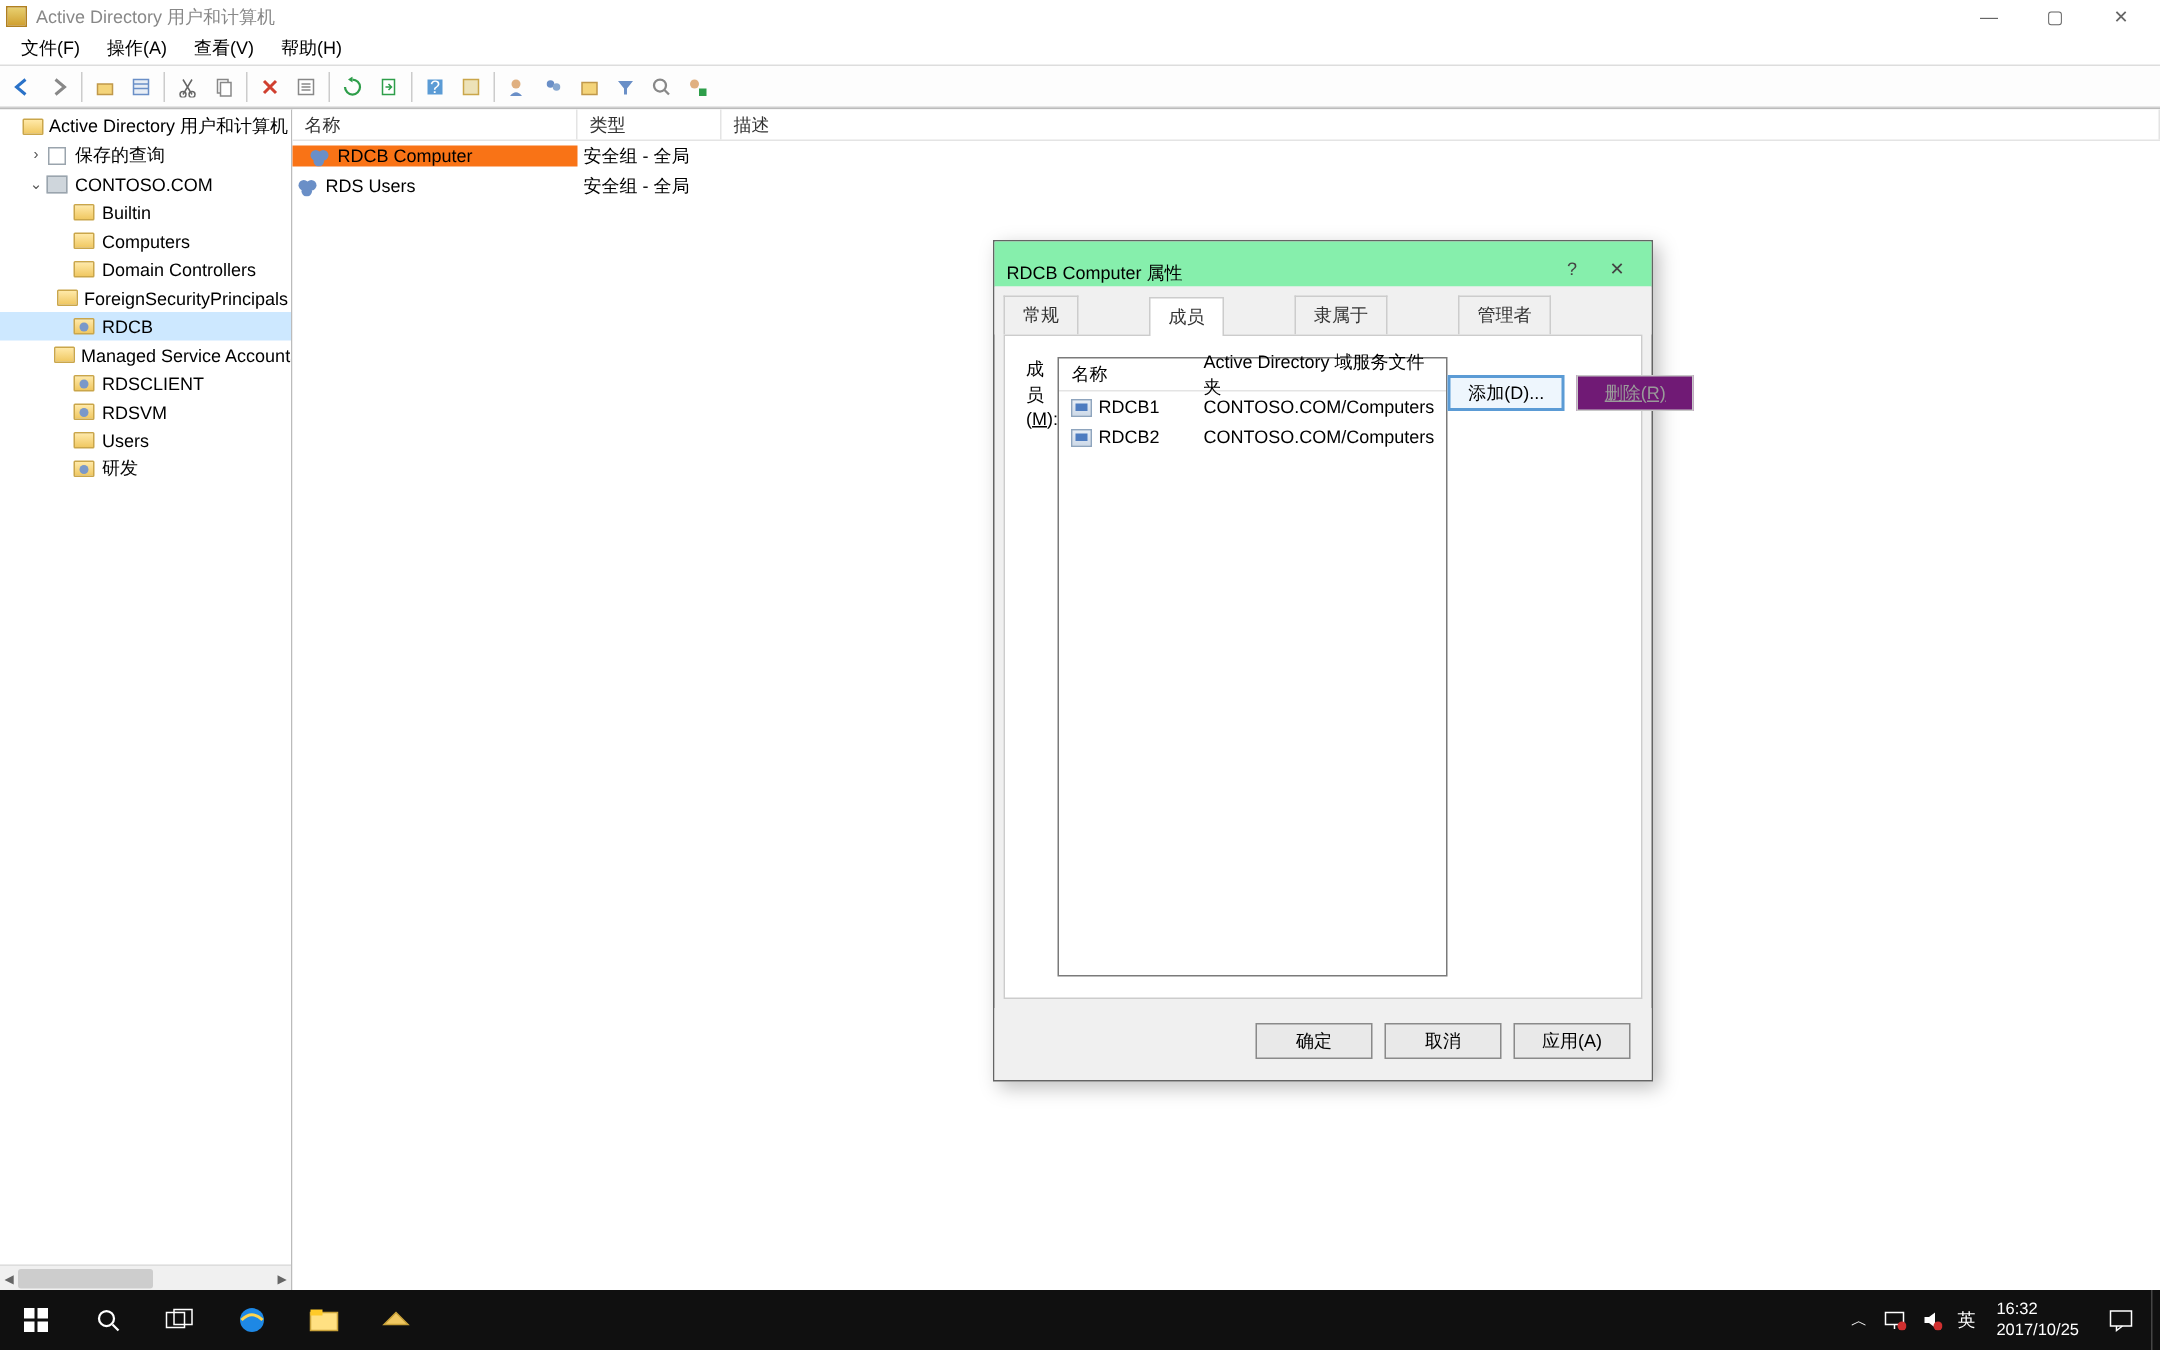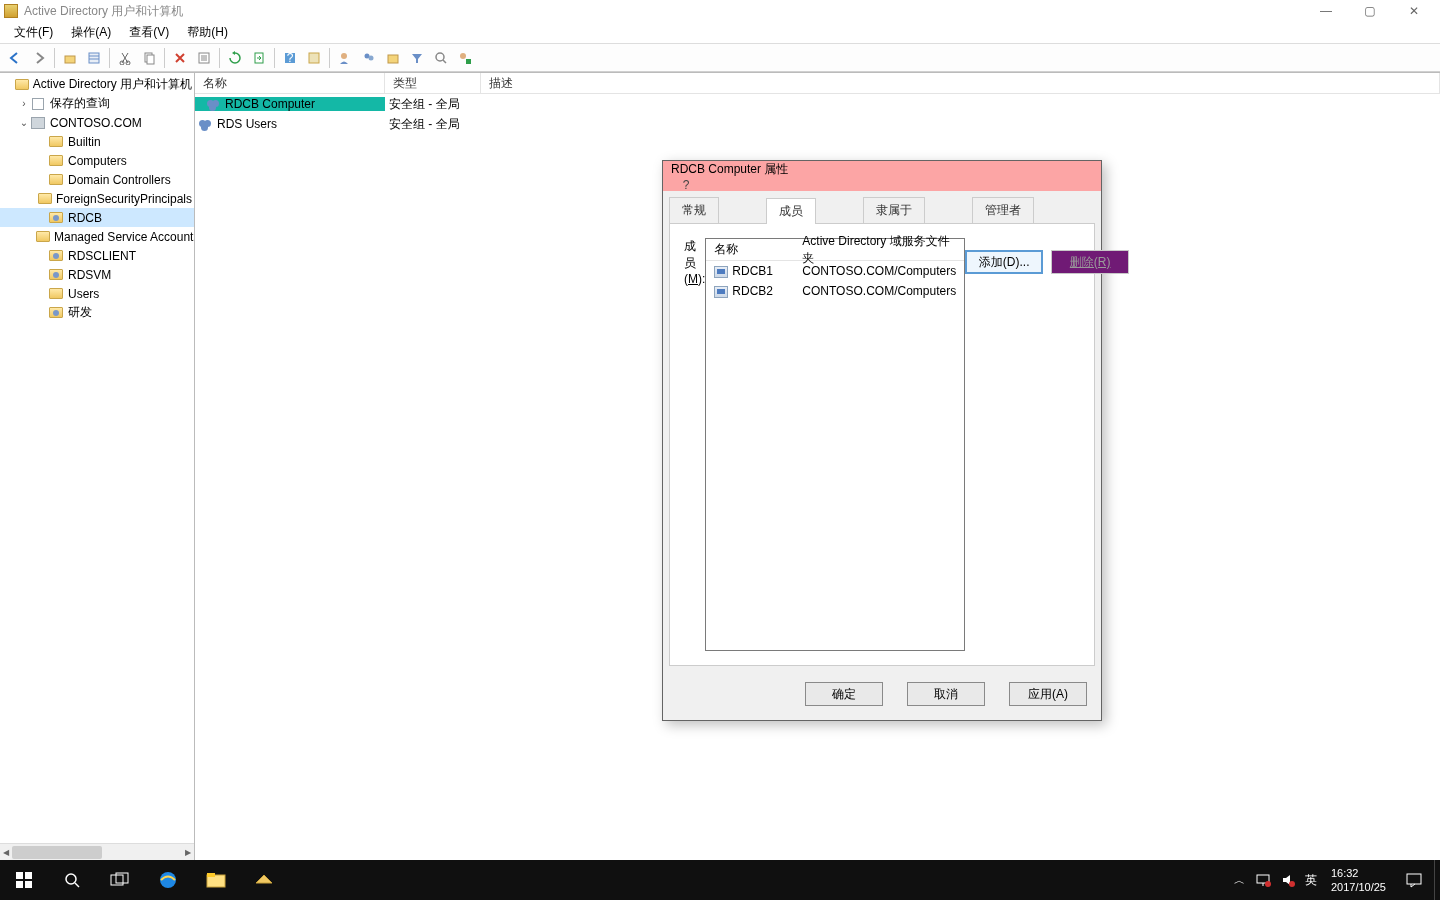--- a/index.html
+++ b/index.html
@@ -38,49 +38,49 @@
 .tree-scroll { height: 17px; background: #f0f0f0; border-top: 1px solid #ddd; position: relative; }
 .tree-scroll .thumb { position: absolute; left: 12px; top: 2px; width: 90px; height: 13px; background: #cdcdcd; border-radius: 2px; }
 .tree-scroll .arrow { position: absolute; top: 0; width: 12px; height: 17px; display: flex; align-items:center; justify-content:center; color:#666; font-size:8px; }
 .tree-scroll .arrow.left { left: 0; }
 .tree-scroll .arrow.right { right: 0; }
 
 .list-pane { flex: 1; background: #fff; position: relative; }
 .list-header { display: flex; height: 21px; border-bottom: 1px solid #e4e4e4; background: #fff; }
 .list-header .col { padding: 2px 8px; border-right: 1px solid #e4e4e4; color: #333; }
 .list-rows .row { display: flex; align-items: center; height: 20px; }
-.list-rows .row.selected .cell:first-child { background: #14b8a6; padding-left: 12px; }
+.list-rows .row.selected .cell:first-child { background: #f97316; padding-left: 12px; }
 .list-rows .cell { padding: 0 4px; overflow: hidden; white-space: nowrap; }
 .list-rows .gicon { width: 16px; height: 14px; display: inline-block; vertical-align: middle; margin-right: 2px; }
 .list-rows .gicon::before { content: ""; display: inline-block; width: 7px; height: 7px; background: #6a8fc7; border-radius: 50%; box-shadow: 5px 0 0 #6a8fc7, 2px 4px 0 #6a8fc7; position: relative; top: -1px; }
 
 
 .dialog { position: absolute; left: 467px; top: 87px; width: 440px; height: 561px; background: #f0f0f0; border: 1px solid #646464; box-shadow: 4px 4px 12px rgba(0,0,0,0.25); display: flex; flex-direction: column; }
-.dialog .dlg-titlebar { height: 30px; background: #fca5a5; display: flex; align-items: flex-start; padding: 0 8px; flex-direction: column; }
+.dialog .dlg-titlebar { height: 30px; background: #86efac; display: flex; align-items: flex-end; padding: 0 8px; }
 .dialog .dlg-title { flex: 1; color: #000; }
 .dialog .dlg-tb-btn { width: 30px; height: 24px; display: flex; align-items: center; justify-content: center; color: #444; }
 .dialog .tabs { display: flex; padding: 6px 6px 0 6px; background: #f0f0f0; gap: 48px; }
 .dialog .tab { padding: 4px 12px; border: 1px solid #ccc; border-bottom: none; background: #f0f0f0; margin-right: -1px; color: #333; }
 .dialog .tab.active { background: #fff; position: relative; top: 1px; }
 .dialog .tabbody { flex: 1; margin: 0 6px 6px 6px; background: #fff; border: 1px solid #ccc; padding: 14px; display: flex; flex-direction: row; }
 .dialog .members-label { margin-bottom: 4px; }
 .dialog .members-label u { text-decoration: underline; }
 .dialog .members-list { flex: 1; border: 1px solid #7a7a7a; background: #fff; display: flex; flex-direction: column; }
 .dialog .ml-header { display: flex; height: 22px; align-items: center; border-bottom: 1px solid #e4e4e4; }
 .dialog .ml-header .c { padding: 0 8px; }
 .dialog .ml-rows { flex: 1; }
 .dialog .ml-row { display: flex; align-items: center; height: 20px; }
 .dialog .ml-row .c { padding: 0 8px; }
 .dialog .comp-icon { width: 14px; height: 12px; display: inline-block; vertical-align: middle; margin-right: 4px; background: linear-gradient(#e8eef6,#cdd9e8); border: 1px solid #8ea4bd; position: relative; }
 .dialog .comp-icon::after { content: ""; position: absolute; left: 2px; top: 2px; width: 8px; height: 5px; background: #4e7cc0; }
 .dialog .btn-row { margin-top: 12px; display: flex; gap: 8px; }
 .dialog .btn { min-width: 78px; height: 24px; border: 1px solid #8a8a8a; background: #e9e9e9; display: inline-flex; align-items: center; justify-content: center; padding: 0 8px; }
 .dialog .btn.primary { border: 2px solid #5b9bd5; background: #eef6fd; }
 .dialog .btn.disabled { color: #9a9a9a; border-color: #c8c8c8; background: #701a75; text-decoration: underline; }
-.dialog .footer { padding: 10px 14px 14px; display: flex; justify-content: flex-end; gap: 24px; background: #f0f0f0; }
+.dialog .footer { padding: 10px 14px 14px; display: flex; justify-content: flex-end; gap: 8px; background: #f0f0f0; }
 
 
 .taskbar { position: absolute; left: 0; bottom: 0; width: 1440px; height: 40px; background: #101010; display: flex; align-items: center; color: #fff; }
 .taskbar .tb-btn { width: 48px; height: 40px; display: flex; align-items: center; justify-content: center; }
 .taskbar .spacer { flex: 1; }
 .taskbar .tray { display: flex; align-items: center; gap: 10px; padding: 0 6px; }
 .taskbar .clock { text-align: left; line-height: 14px; padding: 0 8px; }
 .taskbar .clock div { font-size: 11px; }
 
 svg { display: block; }

